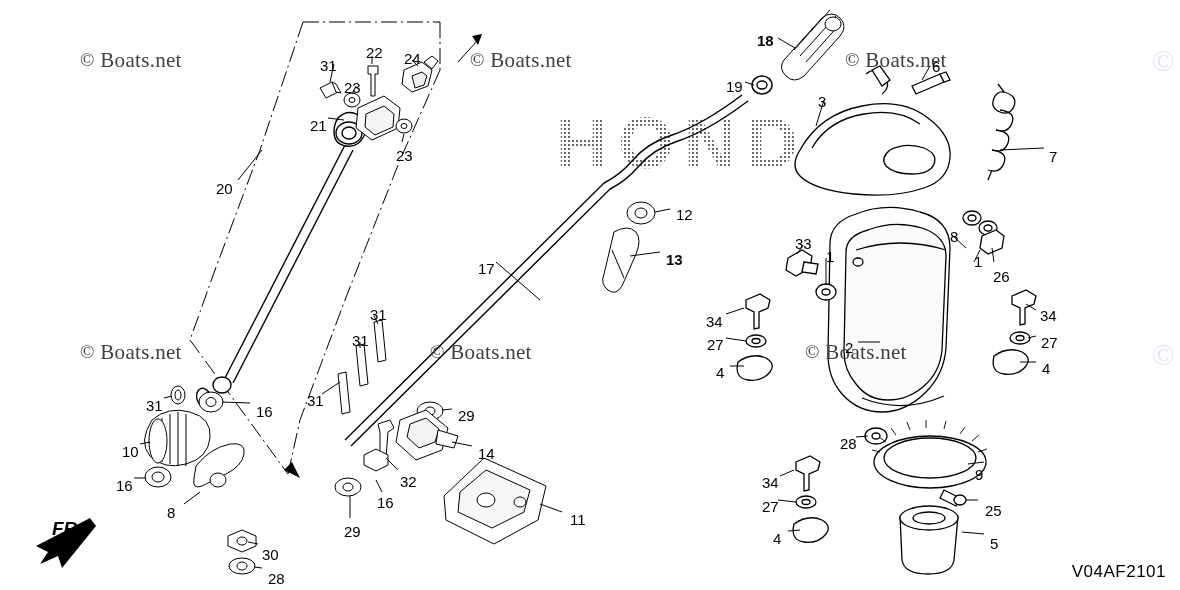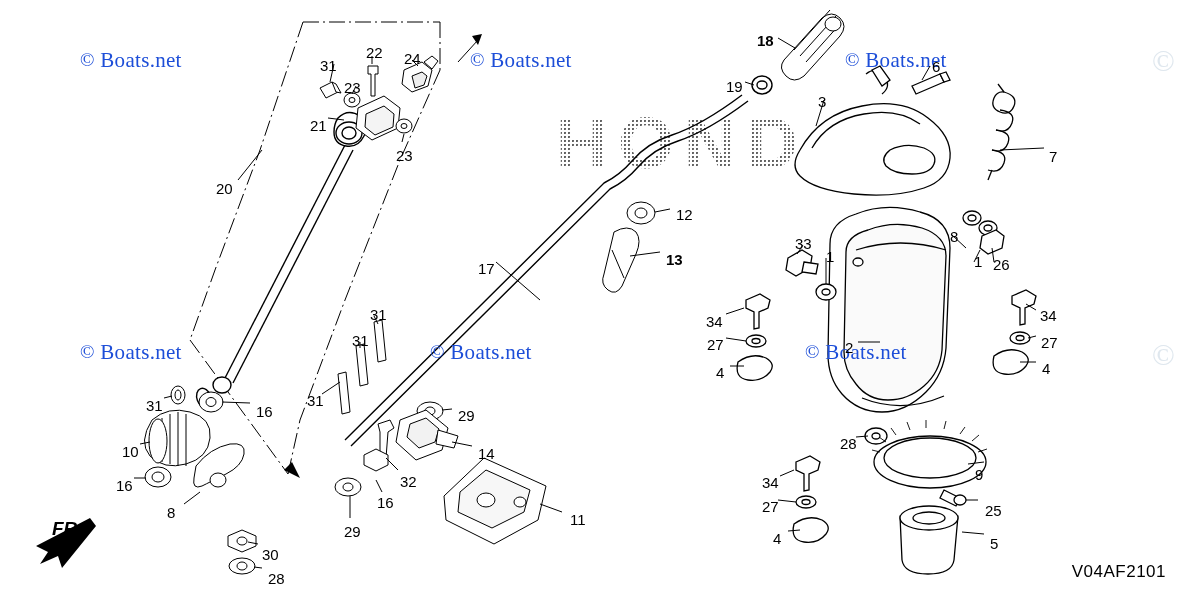--- a/index.html
+++ b/index.html
@@ -11,21 +11,21 @@
     overflow:hidden;
     color:#000;
   }
   #stage{position:absolute;inset:0;}
 
   
   .wm{
     position:absolute;
     font-family:"Liberation Serif", serif;
     font-size:21px;
-    color:#1d4ed8;
+    color:#404040;
     white-space:nowrap;
     user-select:none;
     letter-spacing:.3px;
   }
   .wm .c{font-size:19px;vertical-align:1px;}
   .wm-big{
     position:absolute;
     font-family:"Liberation Serif", serif;
     font-size:30px;
     color:#dfe7ee;
@@ -314,21 +314,21 @@
       <div class="num" style="left: 818px; top: 93px;">3</div>
       <div class="num" style="left: 310px; top: 117px;">21</div>
       <div class="num" style="left: 396px; top: 147px;">23</div>
       <div class="num" style="left: 1049px; top: 148px;">7</div>
       <div class="num" style="left: 216px; top: 180px; text-align: center;">20</div>
       <div class="num" style="left: 676px; top: 206px;">12</div>
       <div class="num" style="left: 950px; top: 228px;">8</div>
       <div class="num" style="left: 795px; top: 235px;">33</div>
       <div class="num" style="left: 826px; top: 248px;">1</div>
       <div class="num" style="left: 974px; top: 253px;">1</div>
-      <div class="num" style="left: 993px; top: 256px;">26</div>
+      <div class="num" style="left: 993px; top: 268px;">26</div>
       <div class="num" style="left: 666px; top: 251px; font-weight: bold;">13</div>
       <div class="num" style="left: 478px; top: 260px;">17</div>
       <div class="num" style="left: 706px; top: 313px;">34</div>
       <div class="num" style="left: 1040px; top: 307px;">34</div>
       <div class="num" style="left: 707px; top: 336px;">27</div>
       <div class="num" style="left: 1041px; top: 334px;">27</div>
       <div class="num" style="left: 370px; top: 306px;">31</div>
       <div class="num" style="left: 352px; top: 332px;">31</div>
       <div class="num" style="left: 845px; top: 339px;">2</div>
       <div class="num" style="left: 716px; top: 364px;">4</div>

